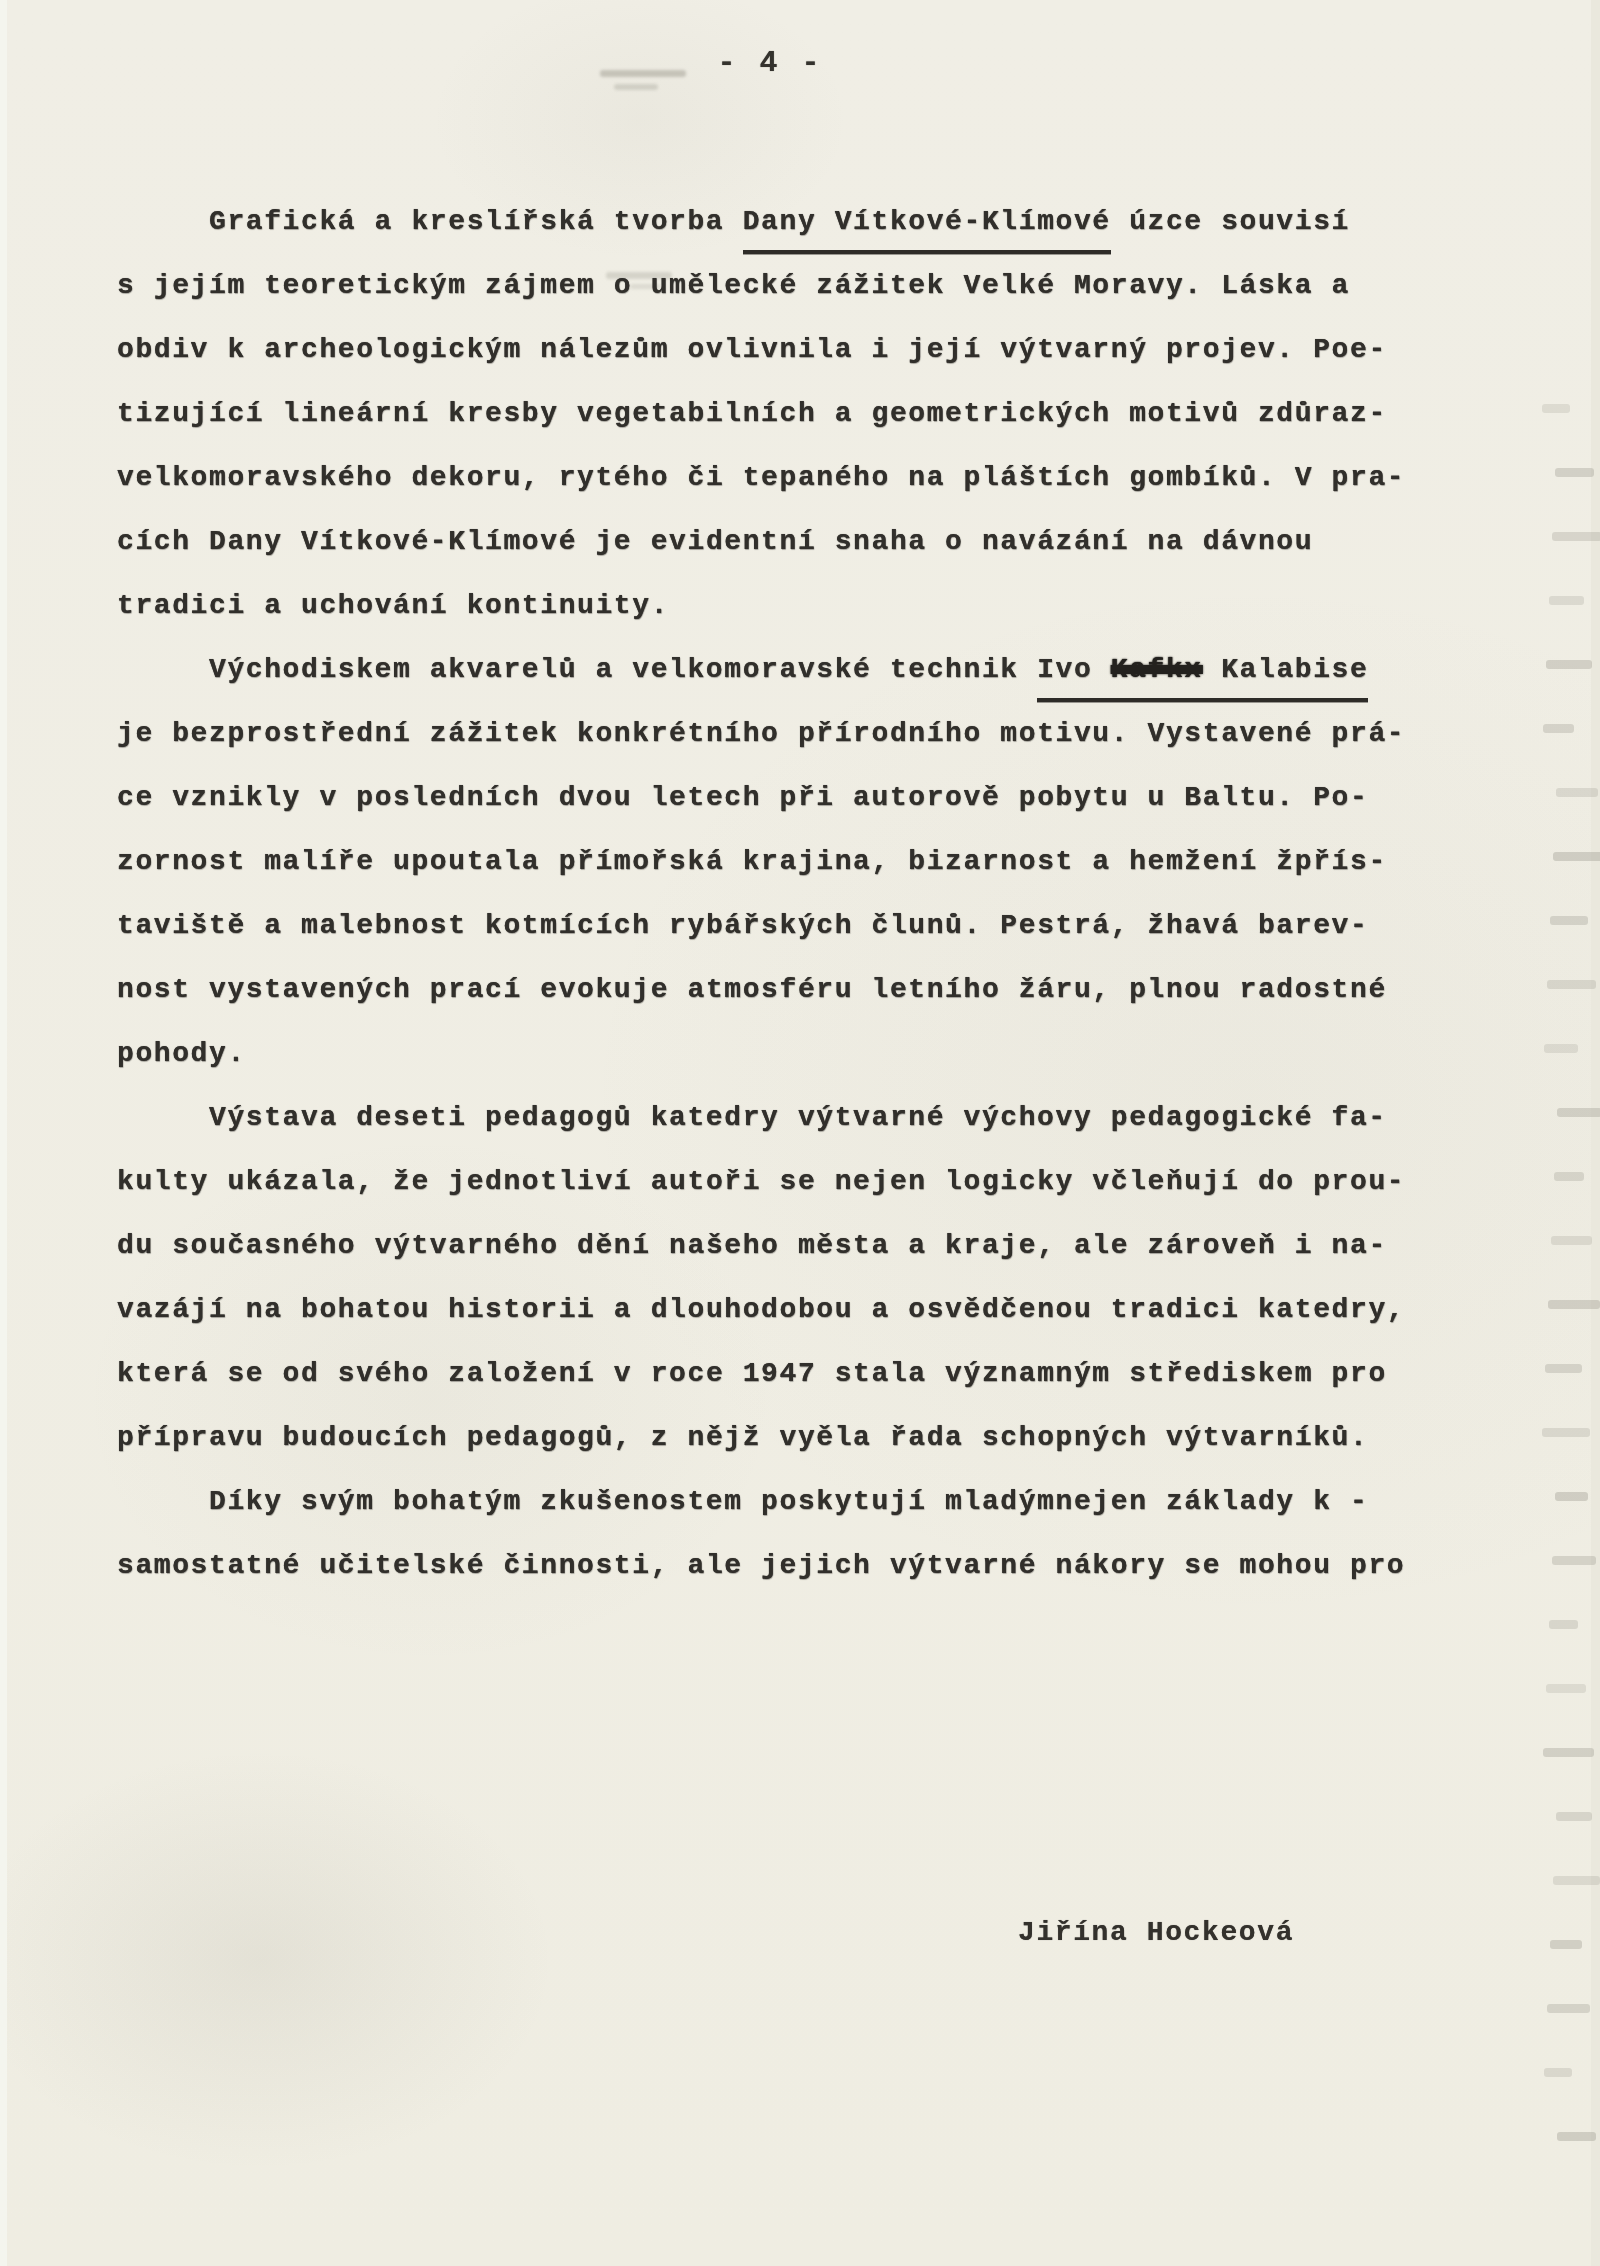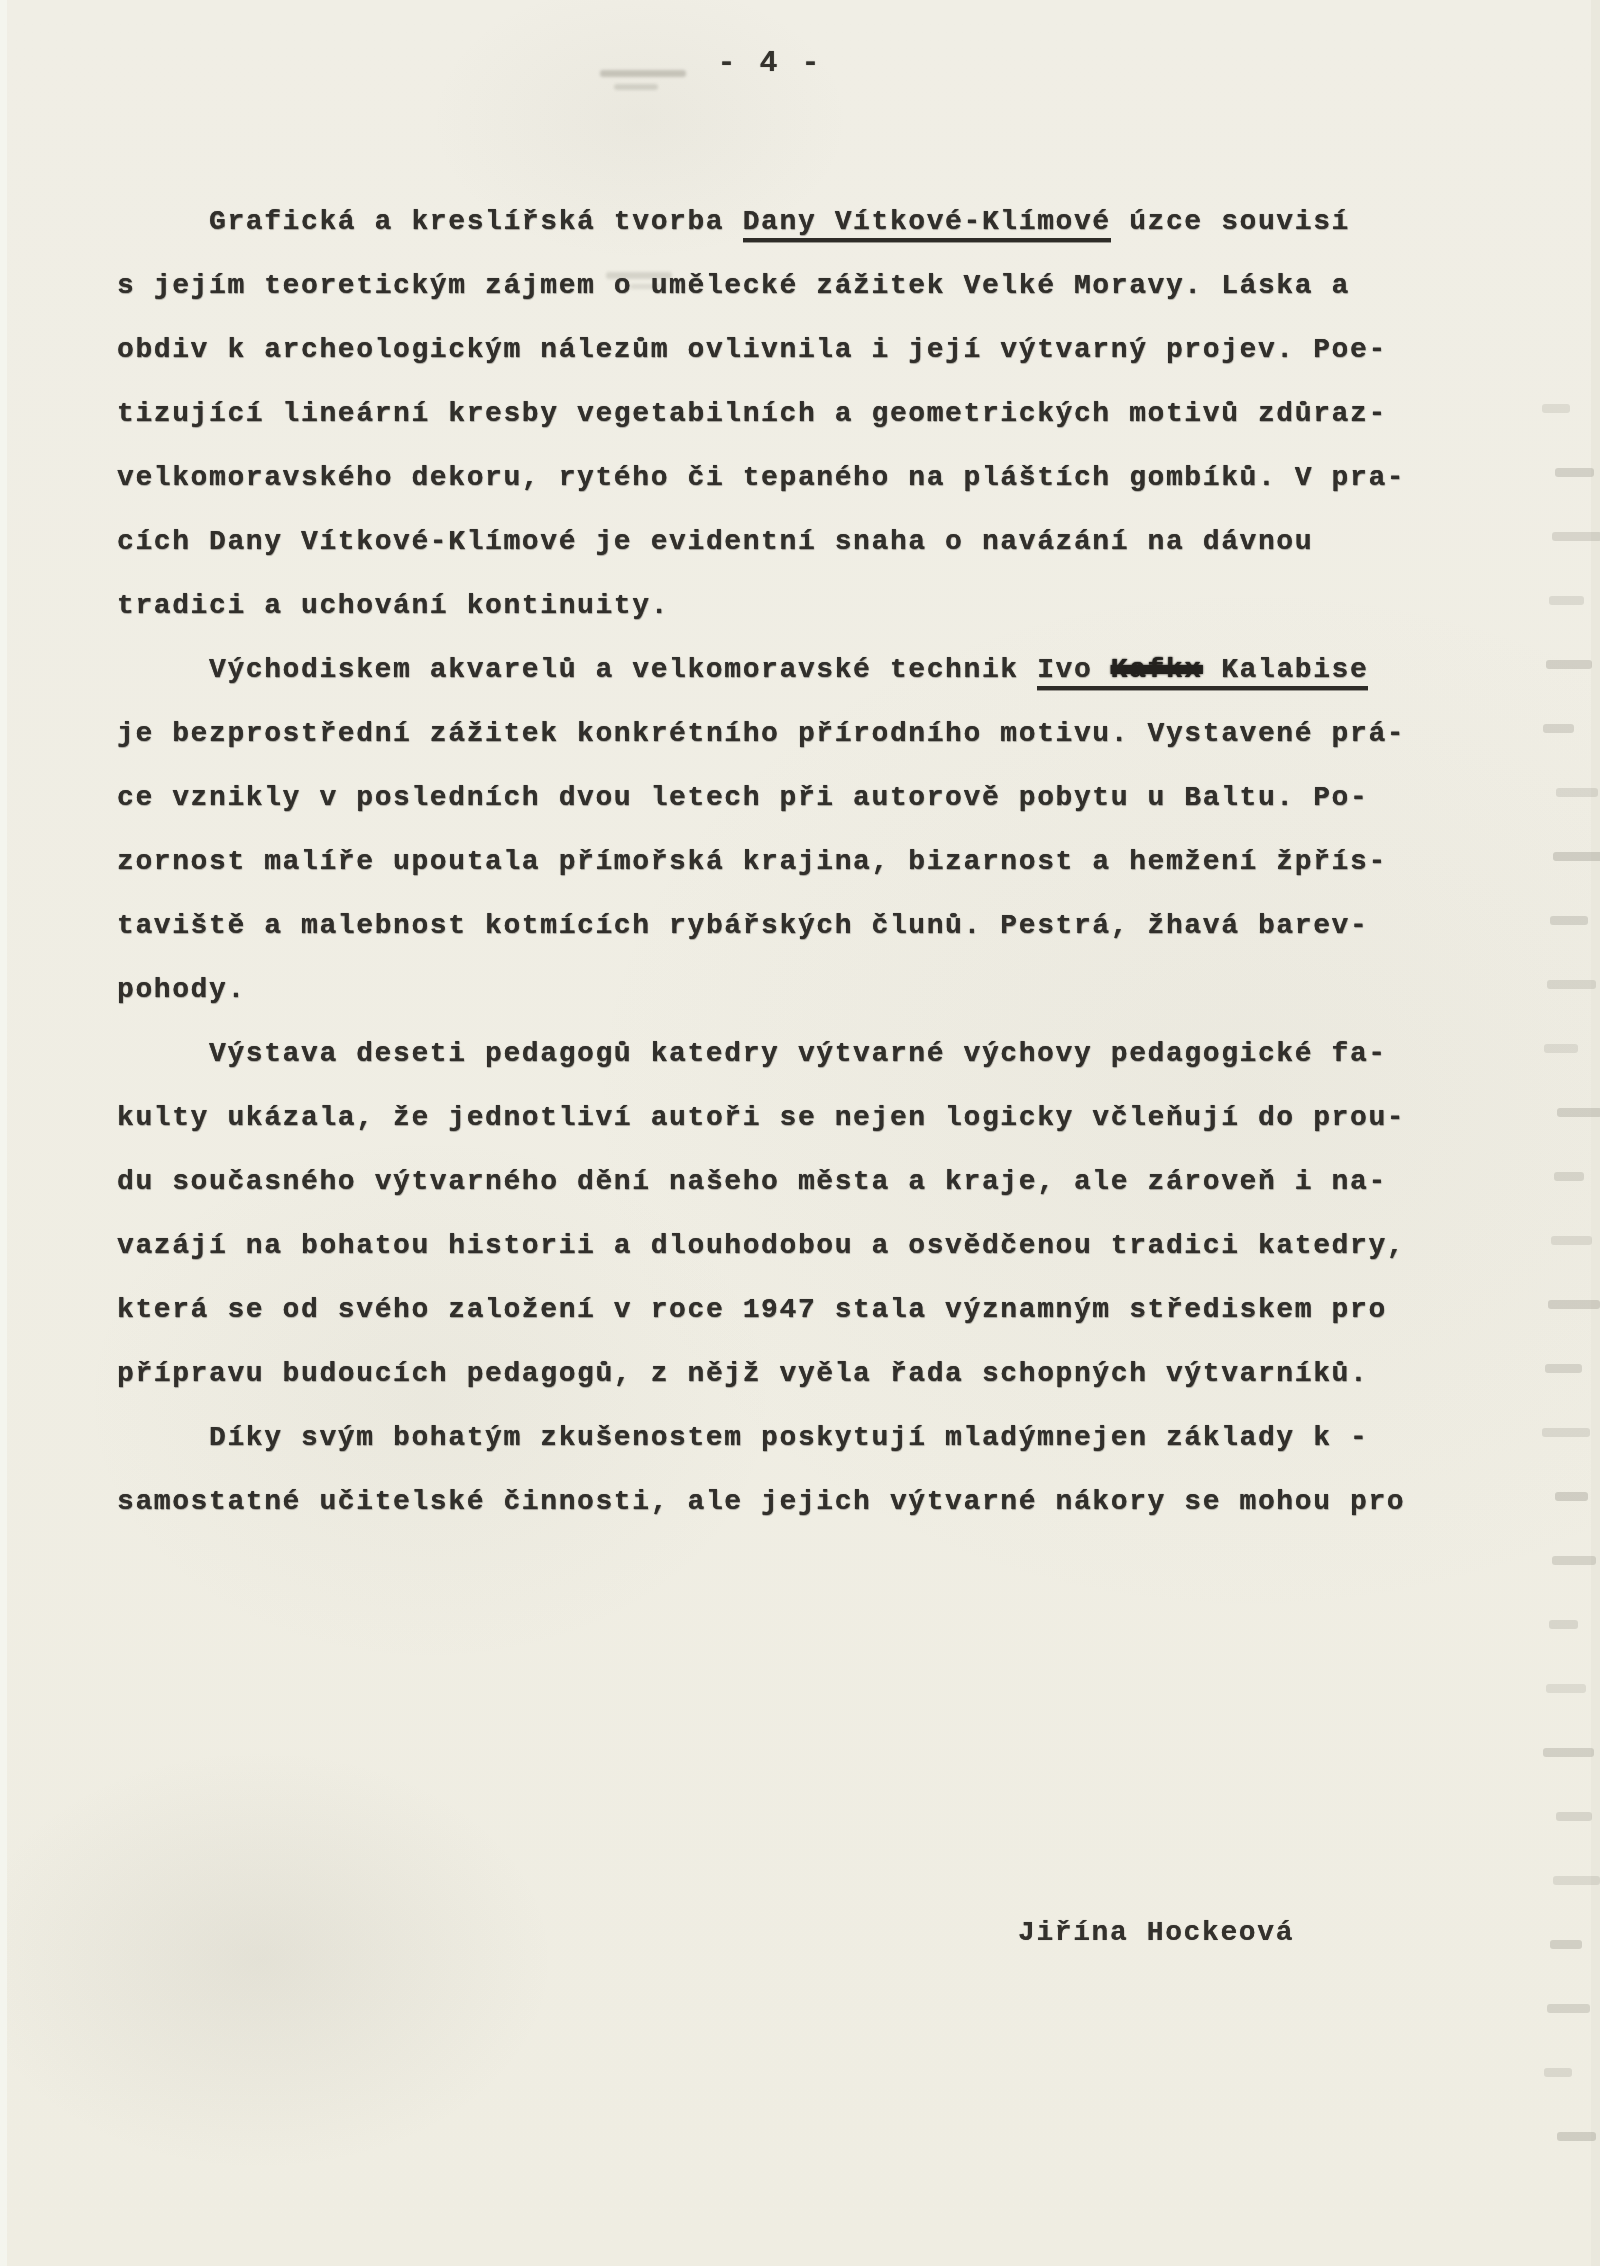--- a/index.html
+++ b/index.html
@@ -28,21 +28,21 @@
   }
 
   .text{position:absolute;left:117px;top:190px;width:1420px;}
   .line{
     height:64px;line-height:64px;white-space:pre;
     font-size:28px;font-weight:700;letter-spacing:1.6px;
     color:#312f2b;
     text-shadow:0 0 0.7px rgba(49,47,43,0.85), 0.5px 0.5px 0.8px rgba(49,47,43,0.35);
   }
   .ind{text-indent:92px;}
-  .u{border-bottom:4px solid #2e2c28;padding-bottom:1px;box-shadow:0 1px 0 rgba(46,44,40,0.45);}
+  .u{border-bottom:4px solid #2e2c28;padding-bottom:13px;box-shadow:0 1px 0 rgba(46,44,40,0.45);}
   .struck{
     text-decoration:line-through;
     -webkit-text-decoration-line:line-through;
     text-decoration-thickness:9px;
     text-shadow:0 0 2px rgba(40,38,34,0.9),0 0 1px rgba(40,38,34,0.9);
     color:#23211e;
     margin-top:20px;
   }
 
   .signature{
@@ -82,20 +82,21 @@
     <div class="line">obdiv k archeologickým nálezům ovlivnila i její výtvarný projev. Poe-</div>
     <div class="line">tizující lineární kresby vegetabilních a geometrických motivů zdůraz-</div>
     <div class="line">velkomoravského dekoru, rytého či tepaného na pláštích gombíků. V pra-</div>
     <div class="line">cích Dany Vítkové-Klímové je evidentní snaha o navázání na dávnou</div>
     <div class="line">tradici a uchování kontinuity.</div>
     <div class="line ind"><span>Východiskem akvarelů a velkomoravské technik </span><span class="u"><span>Ivo </span><span class="struck">Kafkx</span><span> Kalabise</span></span></div>
     <div class="line">je bezprostřední zážitek konkrétního přírodního motivu. Vystavené prá-</div>
     <div class="line">ce vznikly v posledních dvou letech při autorově pobytu u Baltu. Po-</div>
     <div class="line">zornost malíře upoutala přímořská krajina, bizarnost a hemžení žpřís-</div>
     <div class="line">taviště a malebnost kotmících rybářských člunů. Pestrá, žhavá barev-</div>
+    <div class="line">nost vystavených prací evokuje atmosféru letního žáru, plnou radostné</div>
     <div class="line">pohody.</div>
     <div class="line ind">Výstava deseti pedagogů katedry výtvarné výchovy pedagogické fa-</div>
     <div class="line">kulty ukázala, že jednotliví autoři se nejen logicky včleňují do prou-</div>
     <div class="line">du současného výtvarného dění našeho města a kraje, ale zároveň i na-</div>
     <div class="line">vazájí na bohatou historii a dlouhodobou a osvědčenou tradici katedry,</div>
     <div class="line">která se od svého založení v roce 1947 stala významným střediskem pro</div>
     <div class="line">přípravu budoucích pedagogů, z nějž vyěla řada schopných výtvarníků.</div>
     <div class="line ind">Díky svým bohatým zkušenostem poskytují mladýmnejen základy k -</div>
     <div class="line">samostatné učitelské činnosti, ale jejich výtvarné nákory se mohou pro</div>
   </div>

